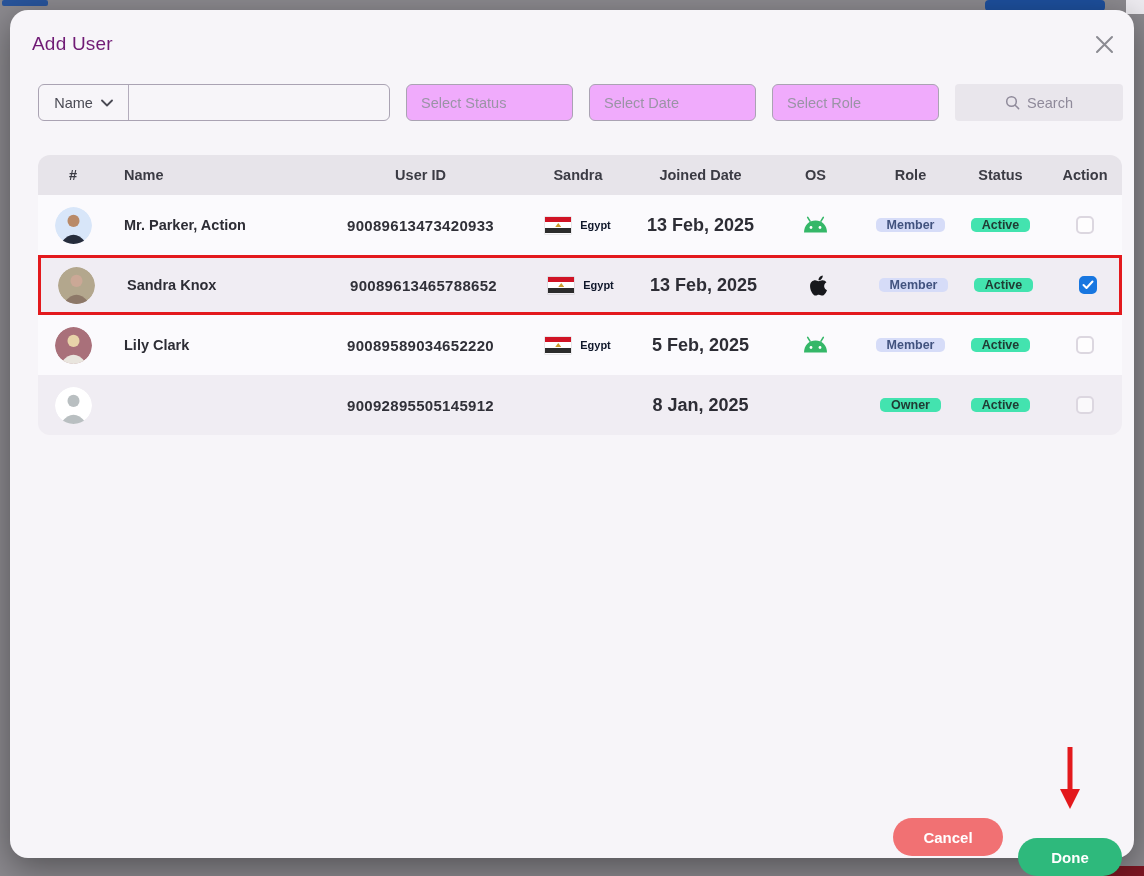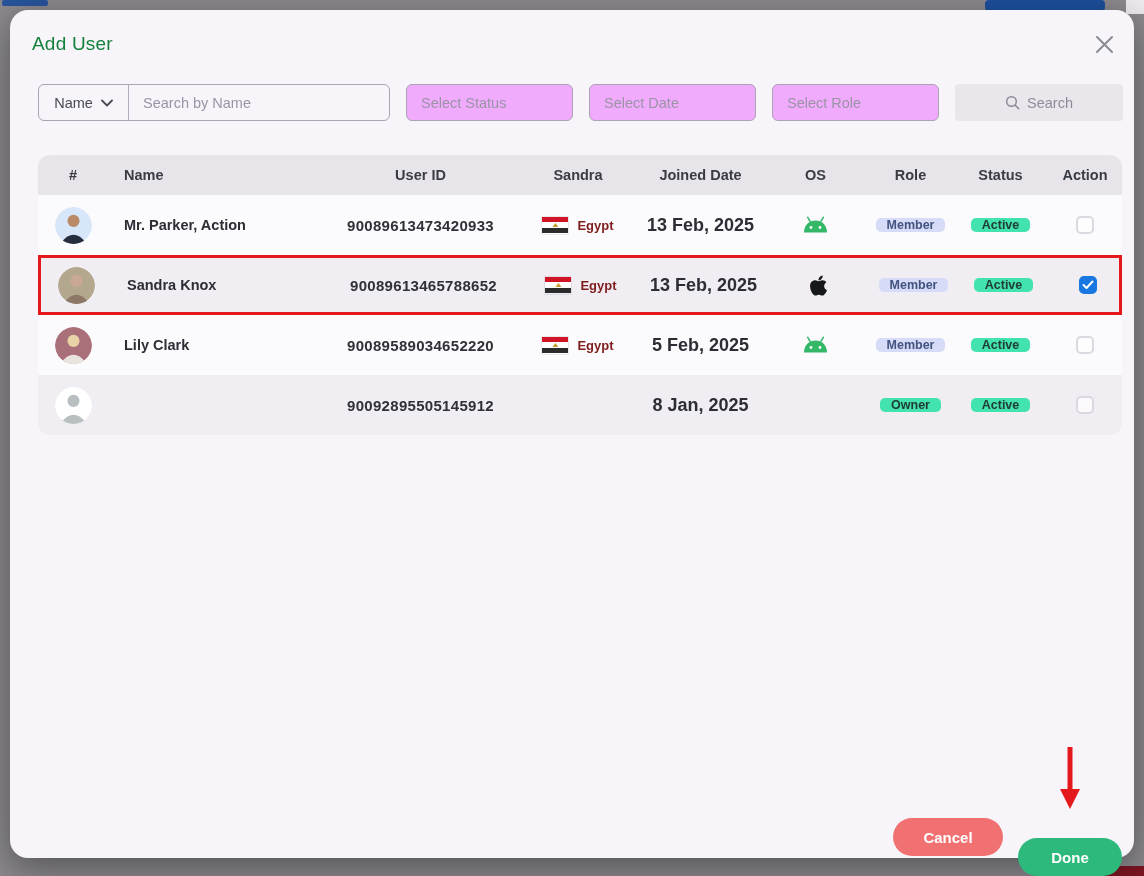--- a/index.html
+++ b/index.html
@@ -15,21 +15,21 @@
     background:#1d4f9c; border-radius:4px; }
   .bg-white-topright { position:absolute; left:1126px; top:0; width:18px; height:14px;
     background:#edebf0; }
   .bg-frag-bottomright { position:absolute; left:1040px; top:866px; width:104px; height:10px;
     background:#7c1622; }
 
   
   .modal { position:absolute; left:10px; top:10px; width:1124px; height:848px;
     background:#f7f5f9; border-radius:18px; box-shadow:0 10px 35px rgba(0,0,0,.4); }
   .modal-title { position:absolute; left:22px; top:23px; font-size:19px; font-weight:500;
-    color:#15803d; letter-spacing:.2px; }
+    color:#701a75; letter-spacing:.2px; }
   .close-btn { position:absolute; right:18px; top:22px; width:24px; height:24px;
     border:none; background:transparent; cursor:pointer; display:flex;
     align-items:center; justify-content:center; }
 
   
   .filters { position:absolute; left:28px; top:74px; display:flex; gap:16px; }
   .combo-input { width:352px; height:37px; border:1px solid #aaa3b3; border-radius:6px;
     display:flex; align-items:stretch; background:#f7f5f9; }
   .name-dd { width:90px; border:none; background:transparent; border-right:1px solid #b3acbc;
     display:flex; align-items:center; justify-content:center; gap:8px; cursor:pointer;
@@ -53,21 +53,21 @@
   .hcell { display:flex; justify-content:center; font-size:14.5px; font-weight:700; color:#3b3b44; }
   .thead .hcell:nth-child(2) { justify-content:flex-start; padding-left:16px; }
   .trow { height:60px; background:#fbfafd; }
   .trow:nth-child(even) { background:#f0edf3; }
   .trow:last-child { border-radius:0 0 12px 12px; }
   .trow.highlight { border:3px solid #e3191d; }
   .cell { display:flex; align-items:center; justify-content:center; }
   .c-name { justify-content:flex-start; padding-left:16px; font-size:14.5px; font-weight:700; color:#2d2d35; }
   .c-id { font-size:15px; font-weight:700; color:#303038; letter-spacing:.3px; }
   .c-country { gap:9px; }
-  .country-label { font-size:13px; font-weight:700; color:#7f1d1d; }
+  .country-label { font-size:11px; font-weight:700; color:#0f172a; }
   .c-date { font-size:18px; font-weight:700; color:#2d2d35; }
   .badge { padding:0 11px; border-radius:5px; font-size:12.5px; font-weight:700; }
   .badge-member { background:#d6dcf8; color:#42537f; }
   .badge-active, .badge-owner { background:#43e3af; color:#203c34; }
 
   
   .avatar { width:37px; height:37px; border-radius:50%; overflow:hidden; display:block; }
   .avatar svg { display:block; }
   .av-parker  .av-bg{fill:#d8e6f9;} .av-parker  .av-head{fill:#b98a68;} .av-parker  .av-body{fill:#262d3c;}
   .av-sandra  .av-bg{fill:#b3a78d;} .av-sandra  .av-head{fill:#cba896;} .av-sandra  .av-body{fill:#8d7868;}
@@ -123,21 +123,20 @@
     </button>
 
     <div class="filters">
       <div class="combo-input">
         <button class="name-dd">
           <span>Name</span>
           <svg width="12" height="8" viewBox="0 0 12 8">
               <path d="M1 1.5 L6 6.5 L11 1.5" fill="none" stroke="#4a4a54" stroke-width="1.8" stroke-linecap="round" stroke-linejoin="round"></path>
             </svg>
         </button>
-        <input class="search-field" placeholder="Search by Name" style="">
       </div>
       <input class="filter-field" placeholder="Select Status" style="">
       <input class="filter-field" placeholder="Select Date" style="">
       <input class="filter-field" placeholder="Select Role" style="">
       <button class="search-btn">
         <svg width="15" height="15" viewBox="0 0 15 15">
             <circle cx="6.5" cy="6.5" r="4.8" fill="none" stroke="#8f8a9a" stroke-width="1.5"></circle>
             <path d="M10.2 10.2 L13.6 13.6" stroke="#8f8a9a" stroke-width="1.5" stroke-linecap="round"></path>
           </svg>
         <span>Search</span>

